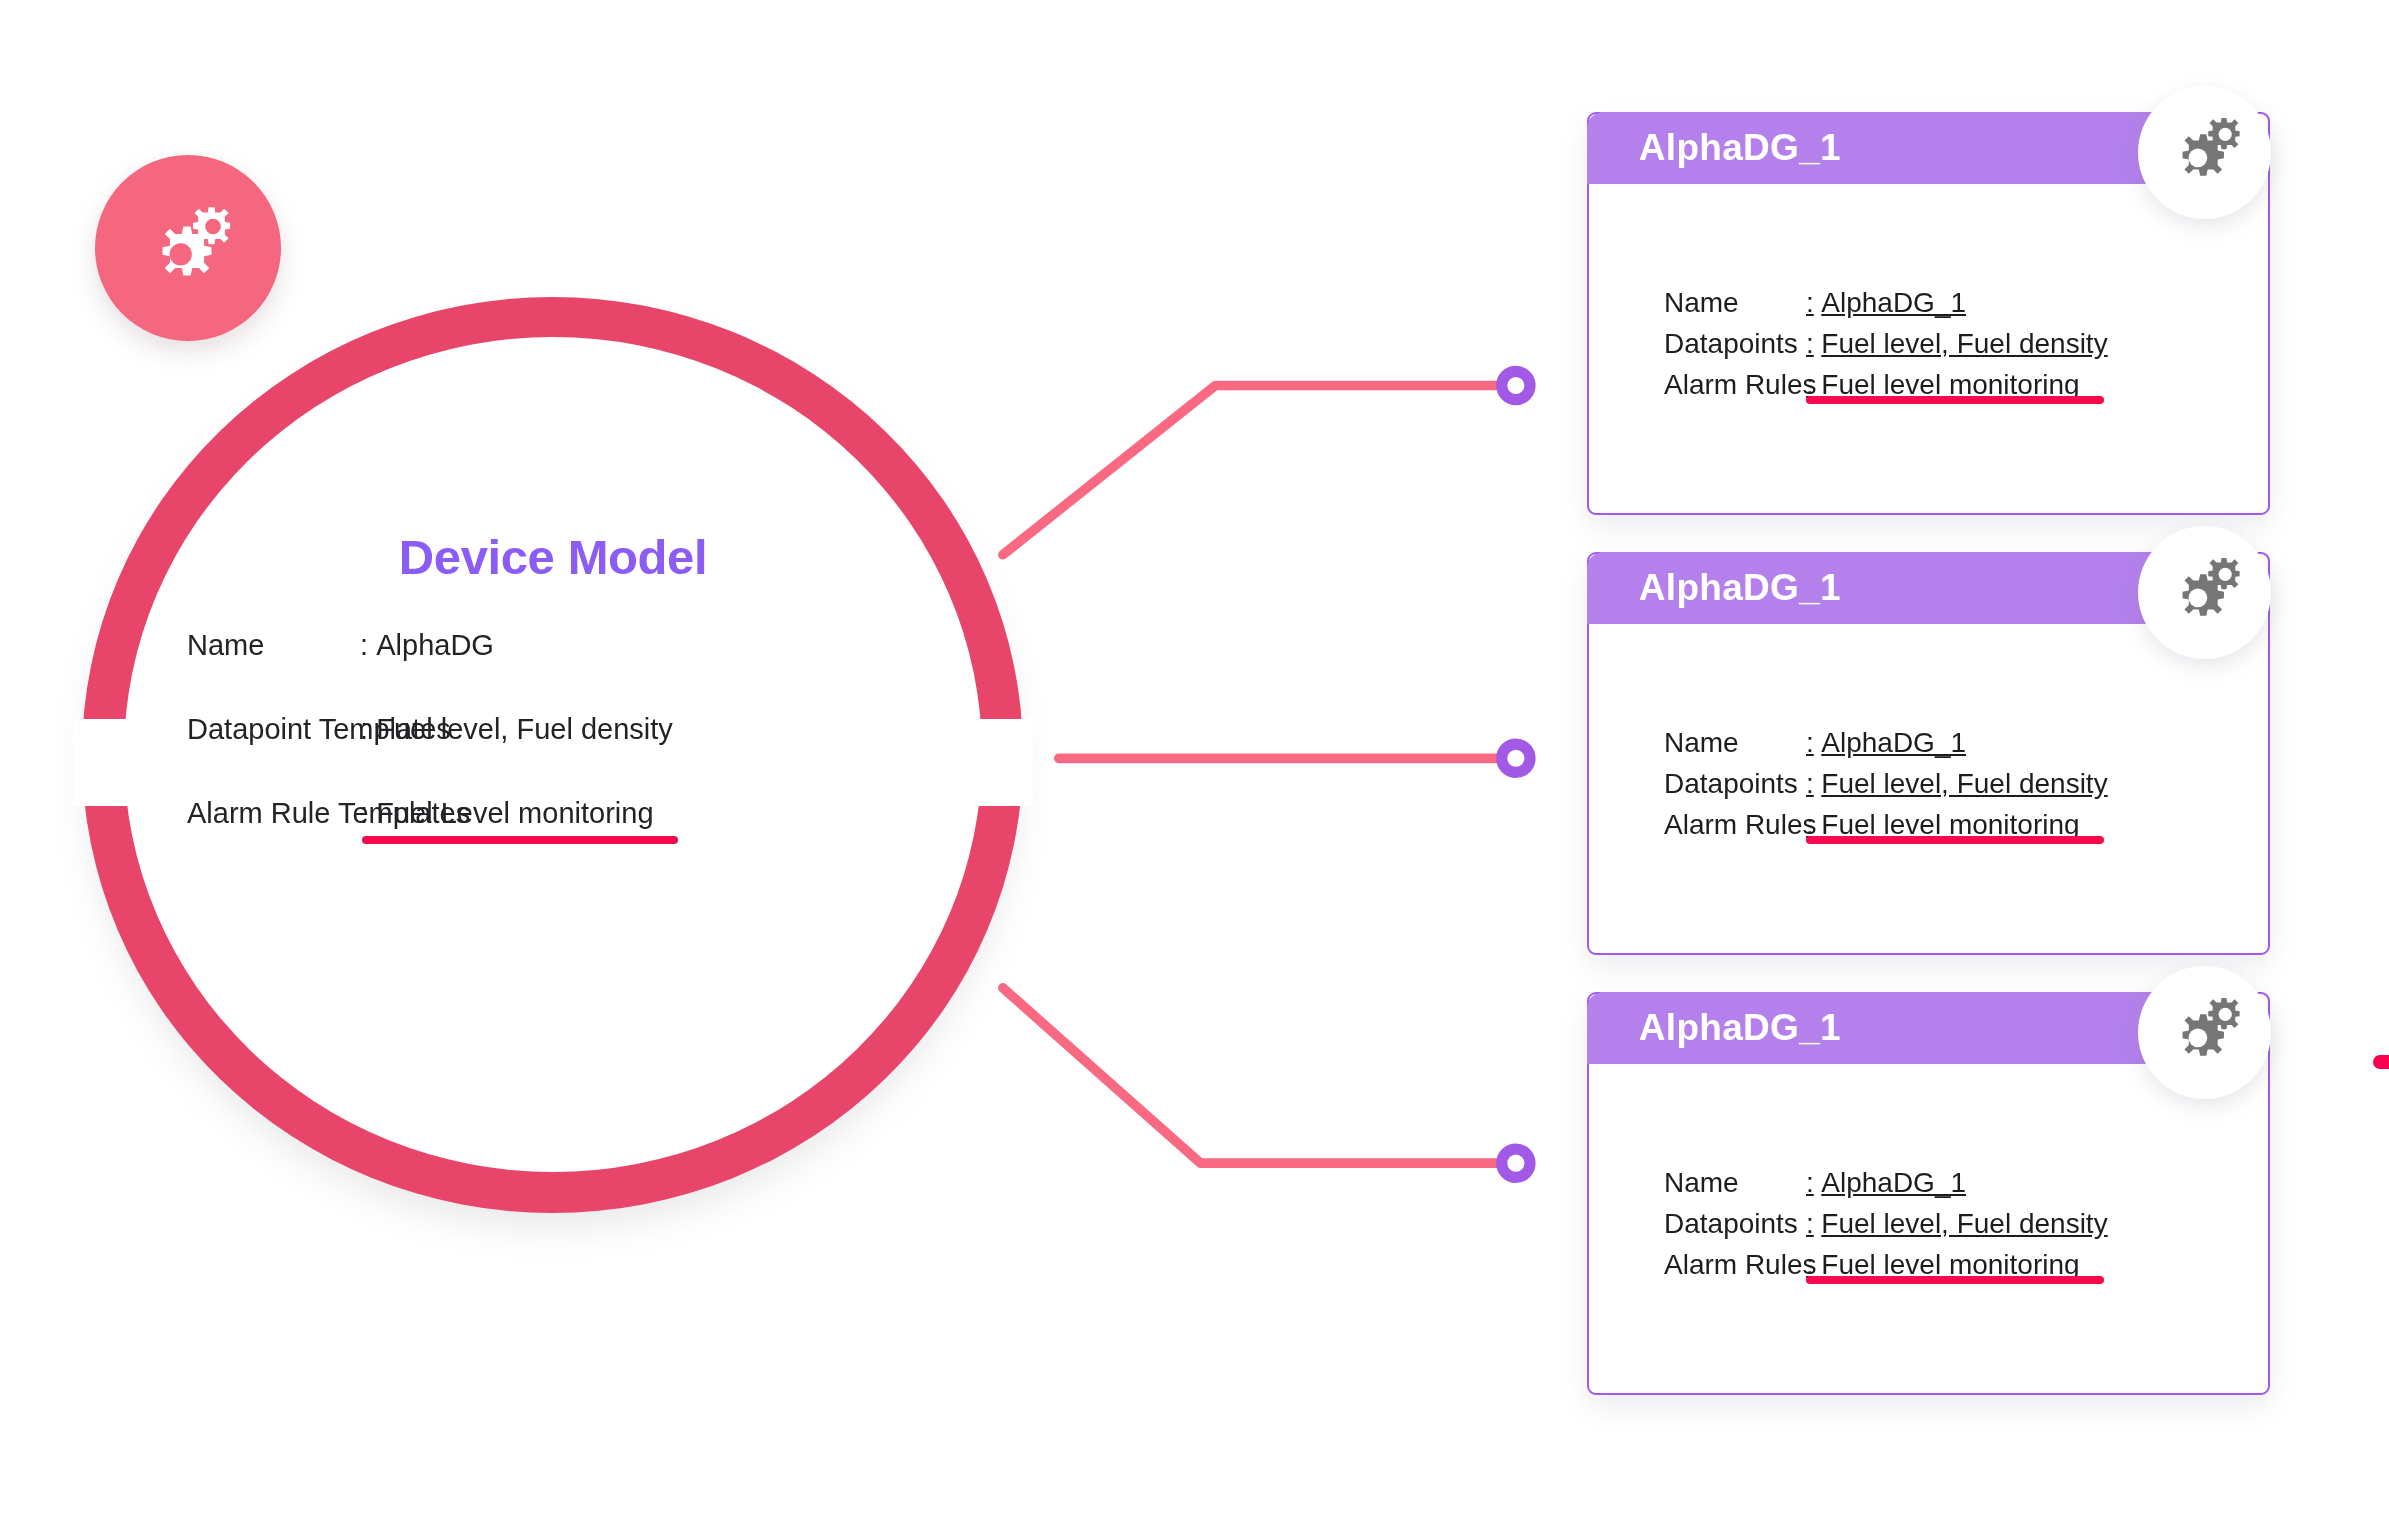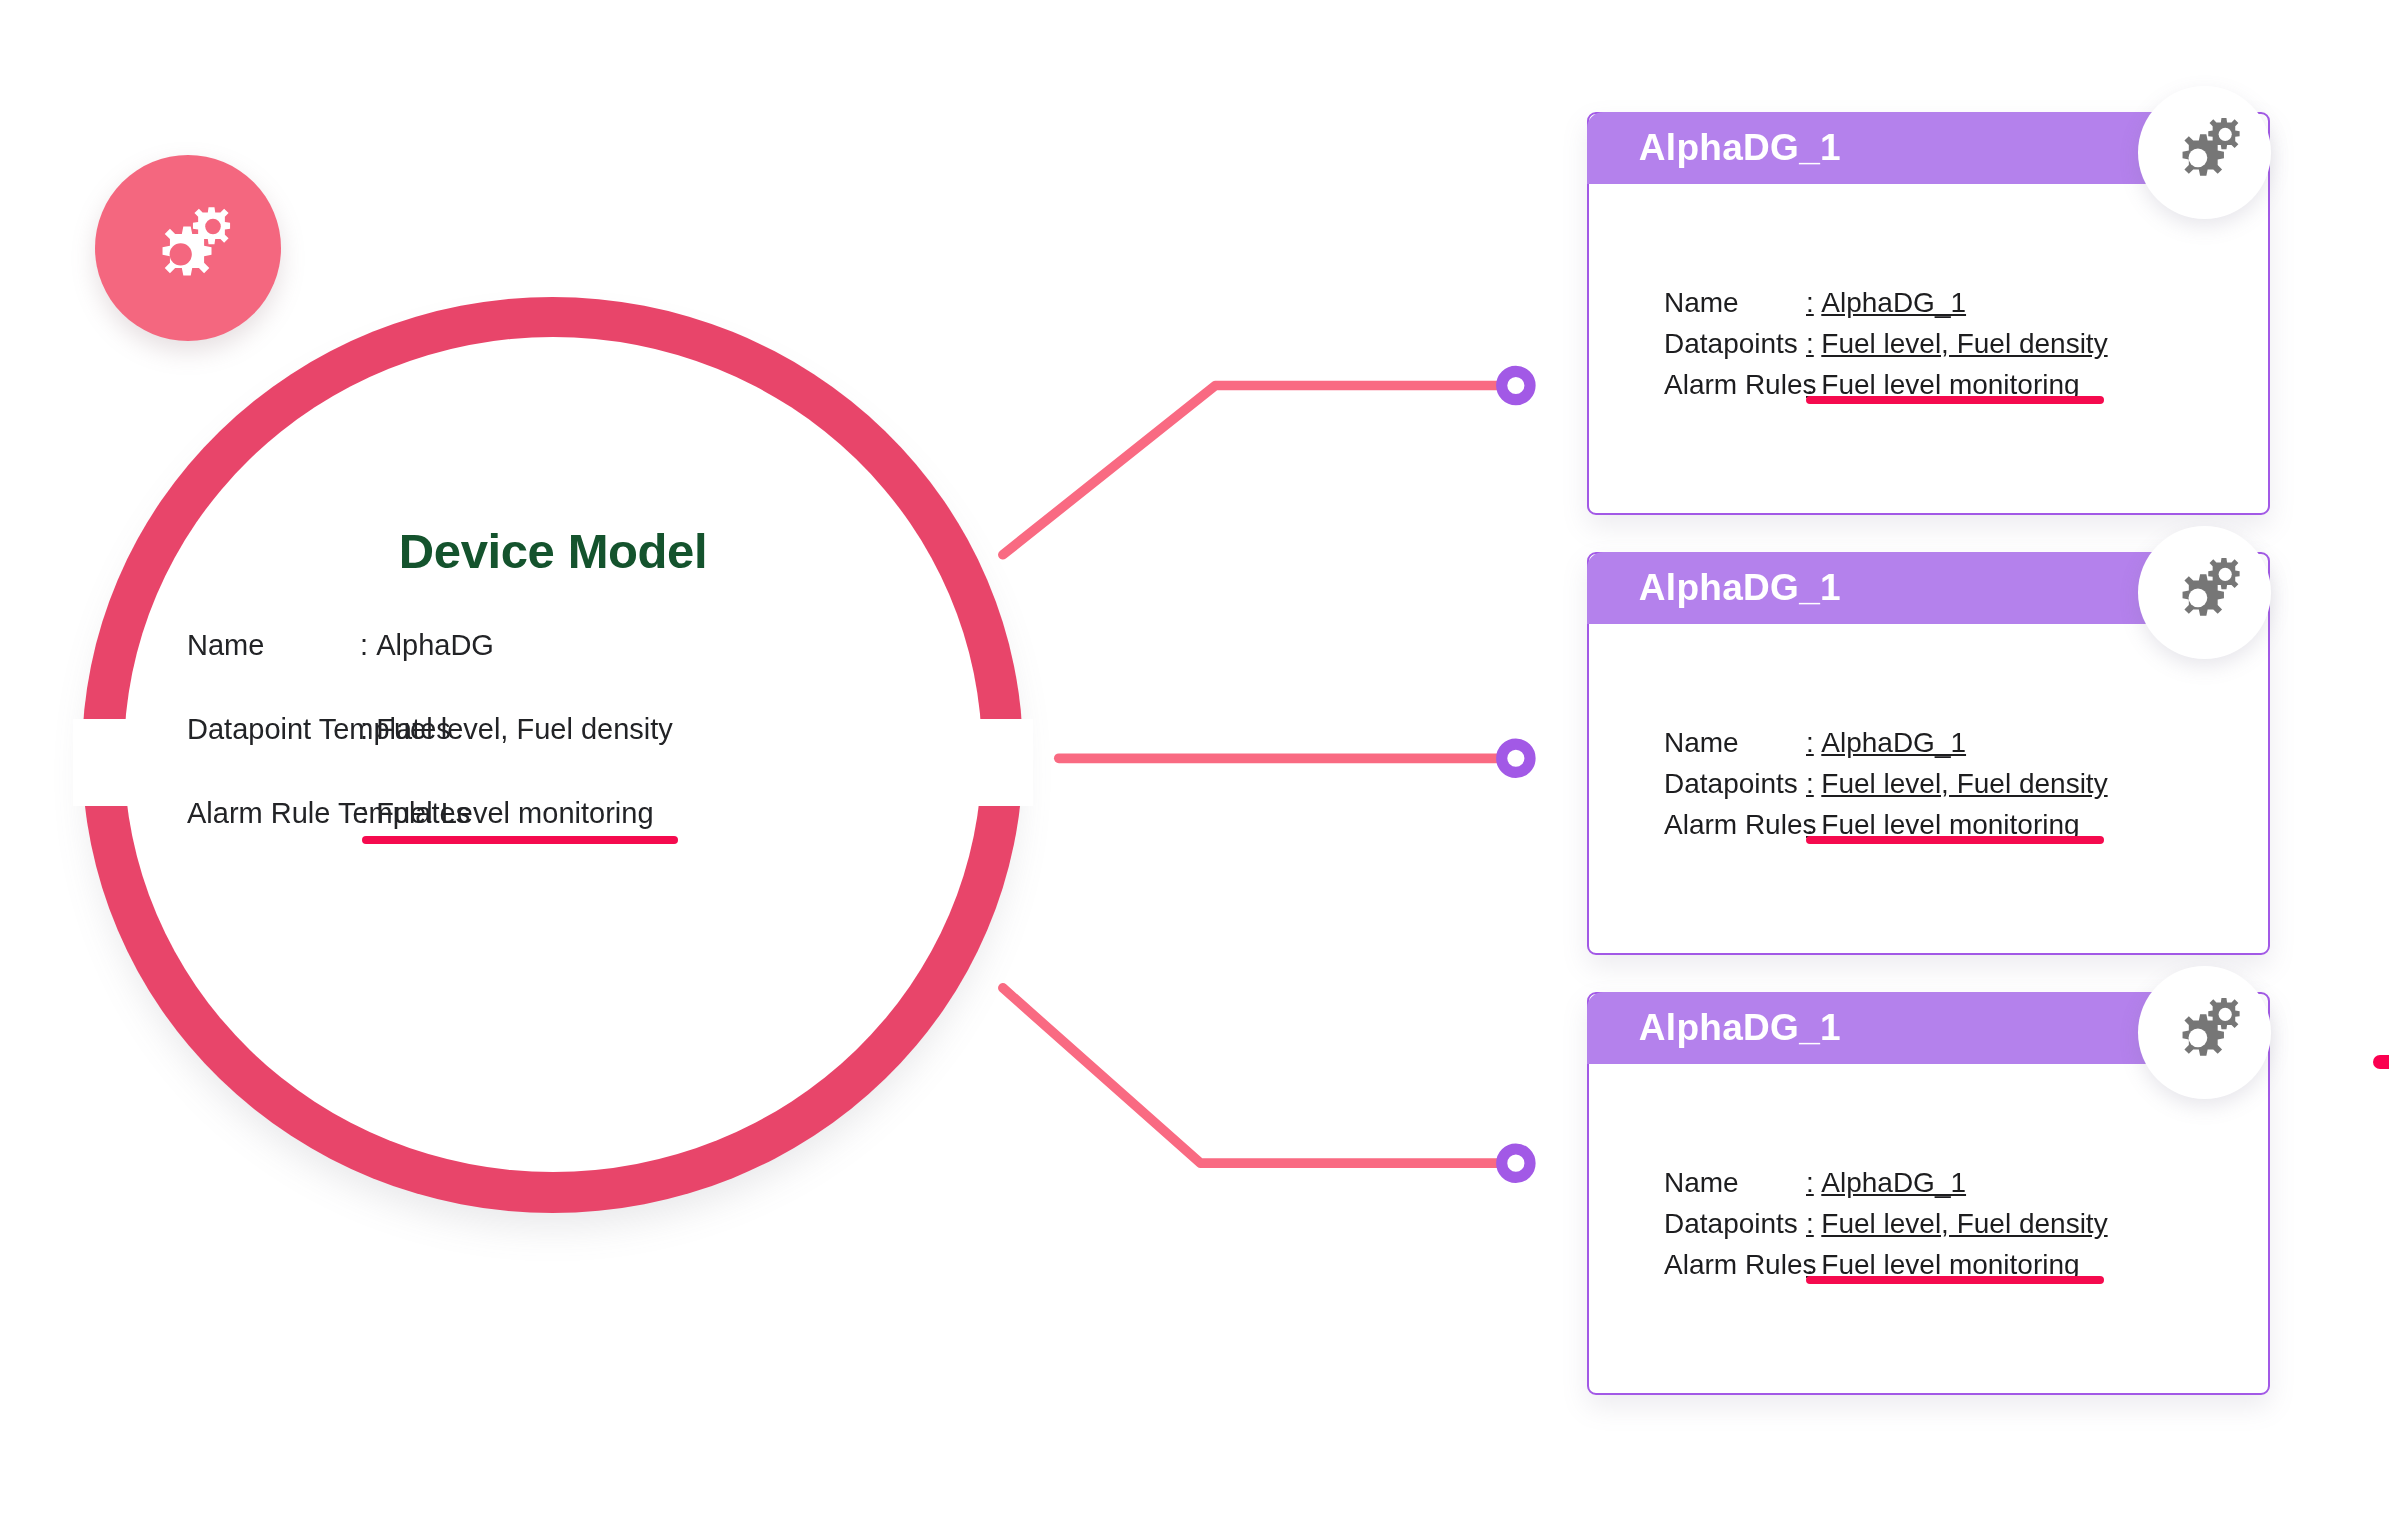--- a/index.html
+++ b/index.html
@@ -91,26 +91,26 @@
     position: absolute;
     left: 42px;
     top: 40px;
     width: 858px;
     height: 835px;
     display: block;
   }
   .ring-title {
     position: absolute;
     left: 0;
-    top: 186px;
+    top: 192px;
     width: 858px;
     text-align: center;
     font-size: 49px;
     font-weight: bold;
-    color: #14532d;
+    color: #8b5cf6;
     letter-spacing: -0.4px;
   }
   .ring-rows {
     position: absolute;
     left: 63px;
     top: 292px;
     width: 753px;
   }
   .ring-row {
     display: flex;

